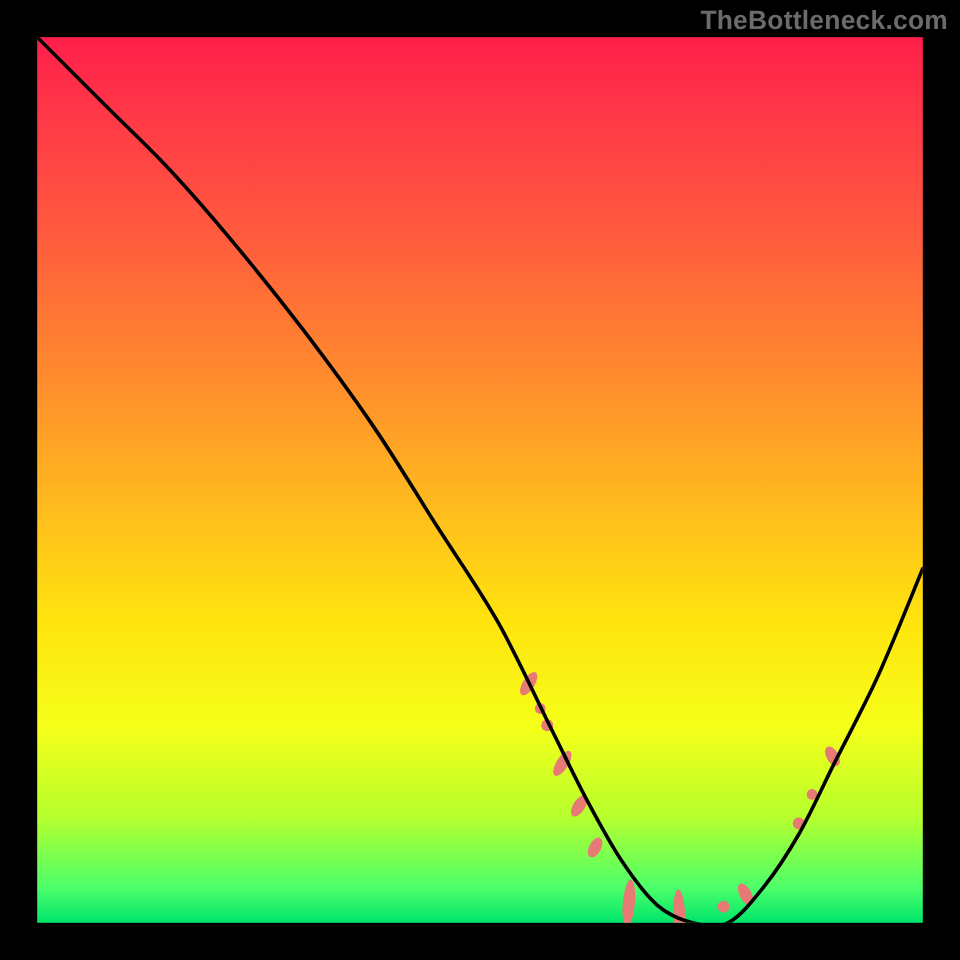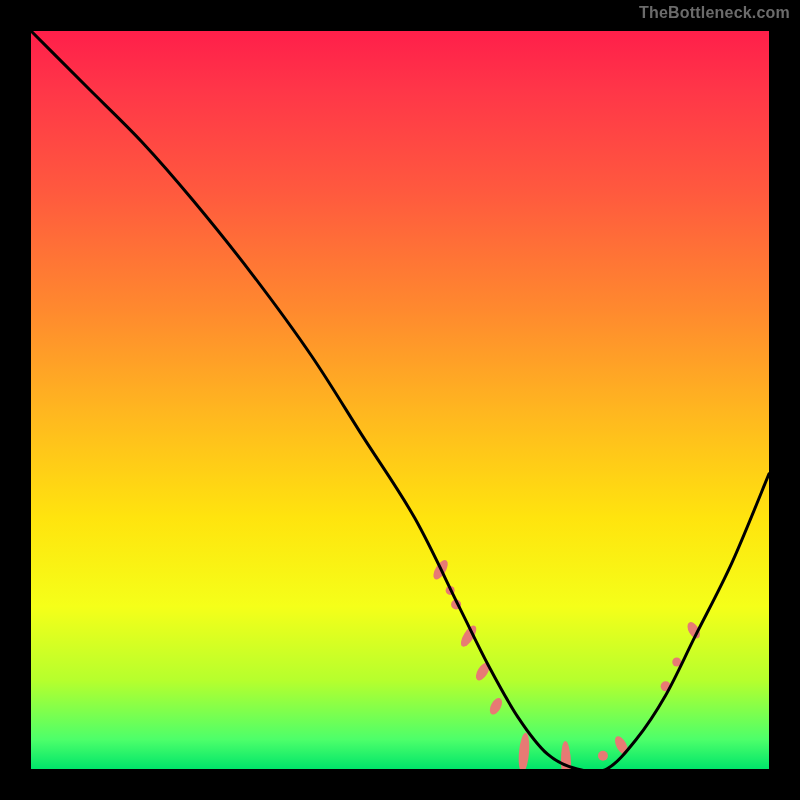--- a/index.html
+++ b/index.html
@@ -15,21 +15,21 @@
     position: relative;
     width: 800px;
     height: 800px;
     background: #000;
   }
   .attribution {
     position: absolute;
     top: 4px;
     right: 10px;
     color: #6b6b6b;
-    font-size: 16px;
+    font-size: 22px;
     font-weight: 600;
     letter-spacing: 0.2px;
     z-index: 5;
     margin-left: 32px;
   }
   
   .plot {
     position: absolute;
     top: 31px;
     left: 31px;

